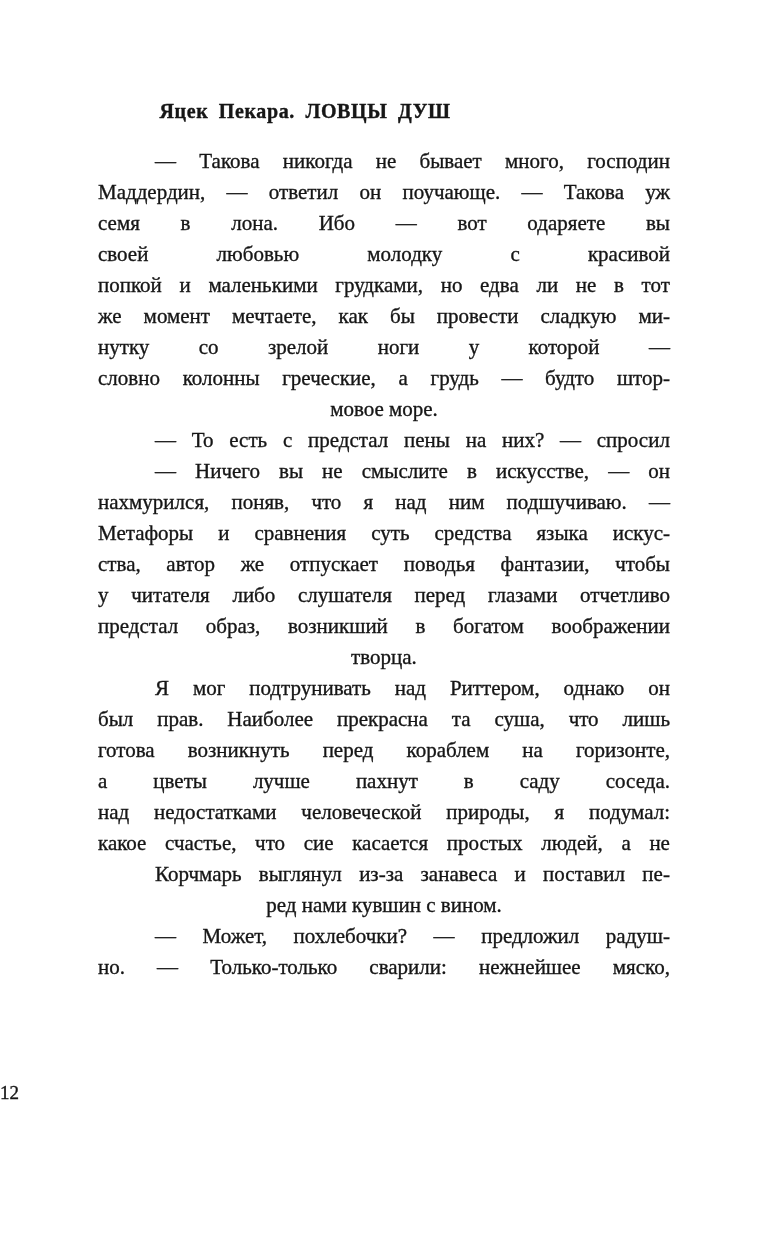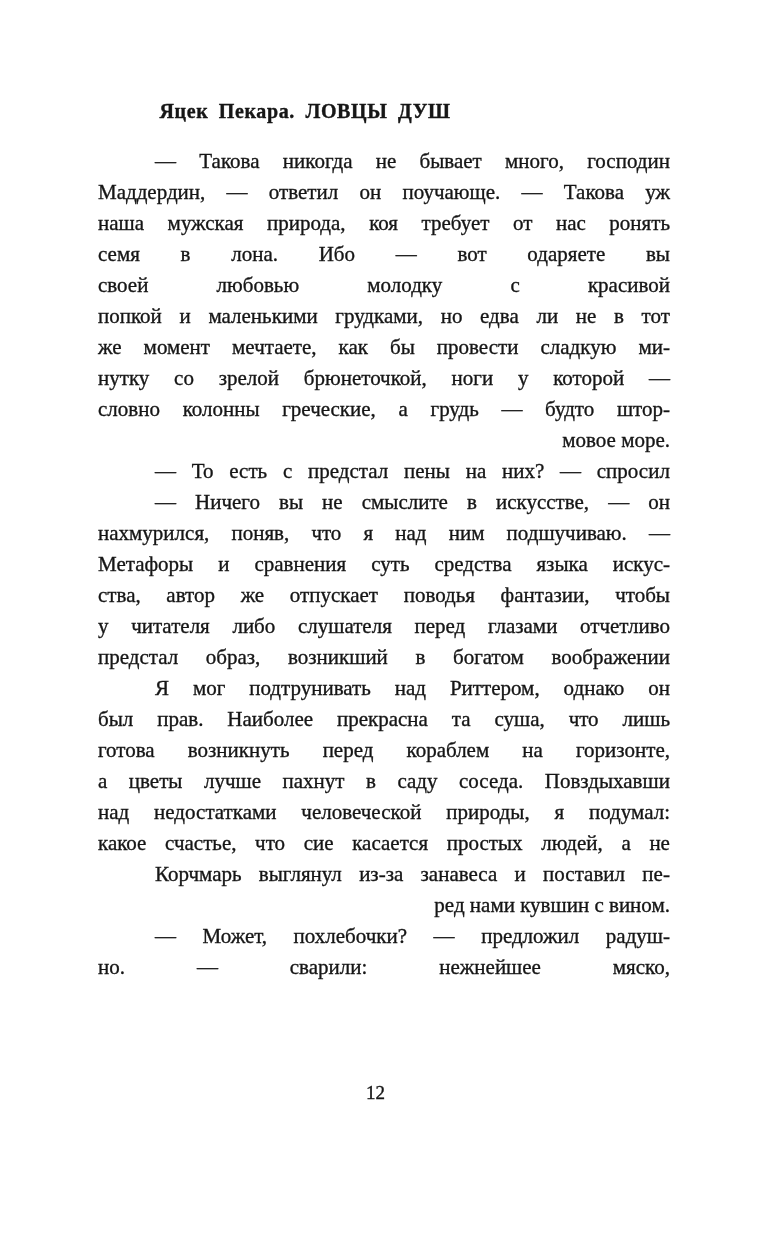--- a/index.html
+++ b/index.html
@@ -47,28 +47,27 @@
   }
   .line.justify {
     display: flex;
     justify-content: space-between;
   }
   .line.indent {
     padding-left: 57px;
   }
   .line.plain {
     display: block;
-    text-align: right;
+    text-align: center;
   }
   .page-number {
     position: absolute;
     top: 1082px;
     left: 0;
     width: 751px;
-    text-align: center;
     font-size: 19px;
   }
 </style>
 </head>
 <body>
 
 <div class="page">
   <div class="running-head">Яцек Пекара. ЛОВЦЫ ДУШ</div>
 
   <div class="body-text">
@@ -85,30 +84,20 @@
         <span>Маддердин,</span>
         <span>—</span>
         <span>ответил</span>
         <span>он</span>
         <span>поучающе.</span>
         <span>—</span>
         <span>Такова</span>
         <span>уж</span>
       </div>
       <div class="line justify">
-        <span>наша</span>
-        <span>мужская</span>
-        <span>природа,</span>
-        <span>коя</span>
-        <span>требует</span>
-        <span>от</span>
-        <span>нас</span>
-        <span>ронять</span>
-      </div>
-      <div class="line justify">
         <span>семя</span>
         <span>в</span>
         <span>лона.</span>
         <span>Ибо</span>
         <span>—</span>
         <span>вот</span>
         <span>одаряете</span>
         <span>вы</span>
       </div>
       <div class="line justify">
@@ -137,21 +126,20 @@
         <span>как</span>
         <span>бы</span>
         <span>провести</span>
         <span>сладкую</span>
         <span>ми-</span>
       </div>
       <div class="line justify">
         <span>нутку</span>
         <span>со</span>
         <span>зрелой</span>
-        <span>брюнеточкой,</span>
         <span>ноги</span>
         <span>у</span>
         <span>которой</span>
         <span>—</span>
       </div>
       <div class="line justify">
         <span>словно</span>
         <span>колонны</span>
         <span>греческие,</span>
         <span>а</span>
@@ -222,20 +210,21 @@
         <span>отчетливо</span>
       </div>
       <div class="line justify">
         <span>предстал</span>
         <span>образ,</span>
         <span>возникший</span>
         <span>в</span>
         <span>богатом</span>
         <span>воображении</span>
       </div>
+      <div class="line plain">творца.</div>
       <div class="line justify indent">
         <span>Я</span>
         <span>мог</span>
         <span>подтрунивать</span>
         <span>над</span>
         <span>Риттером,</span>
         <span>однако</span>
         <span>он</span>
       </div>
       <div class="line justify">
@@ -257,21 +246,20 @@
         <span>горизонте,</span>
       </div>
       <div class="line justify">
         <span>а</span>
         <span>цветы</span>
         <span>лучше</span>
         <span>пахнут</span>
         <span>в</span>
         <span>саду</span>
         <span>соседа.</span>
-        <span>Повздыхавши</span>
       </div>
       <div class="line justify">
         <span>над</span>
         <span>недостатками</span>
         <span>человеческой</span>
         <span>природы,</span>
         <span>я</span>
         <span>подумал:</span>
       </div>
       <div class="line justify">
@@ -299,20 +287,21 @@
         <span>—</span>
         <span>Может,</span>
         <span>похлебочки?</span>
         <span>—</span>
         <span>предложил</span>
         <span>радуш-</span>
       </div>
       <div class="line justify">
         <span>но.</span>
         <span>—</span>
+        <span>Только-только</span>
         <span>сварили:</span>
         <span>нежнейшее</span>
         <span>мяско,</span>
       </div>
     </div>
 
   <div class="page-number">12</div>
 </div>
 
 </body></html>

